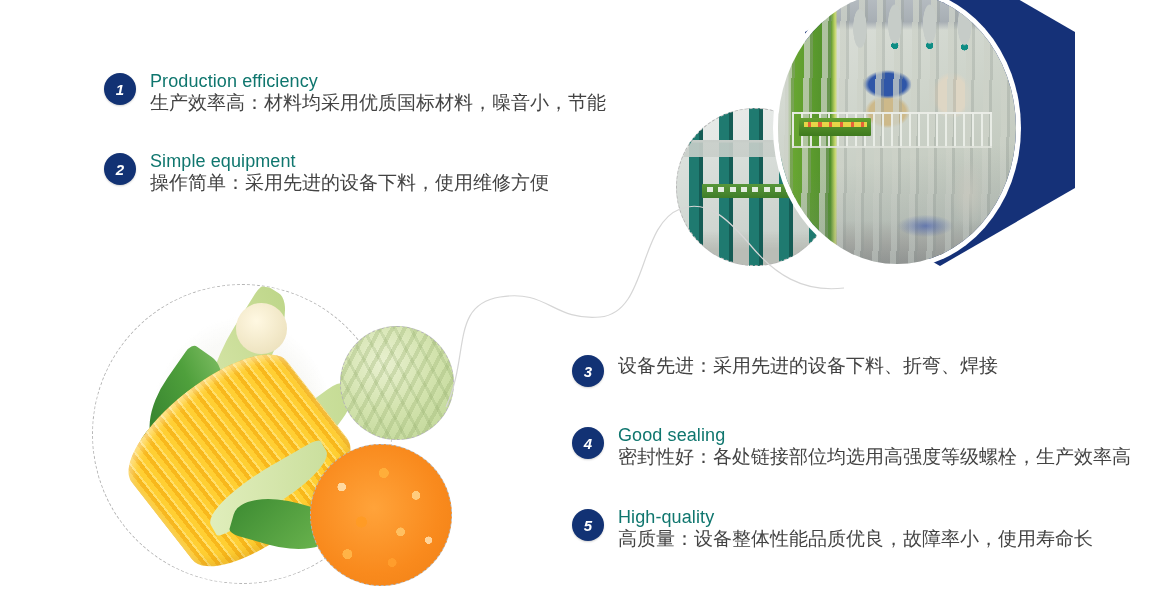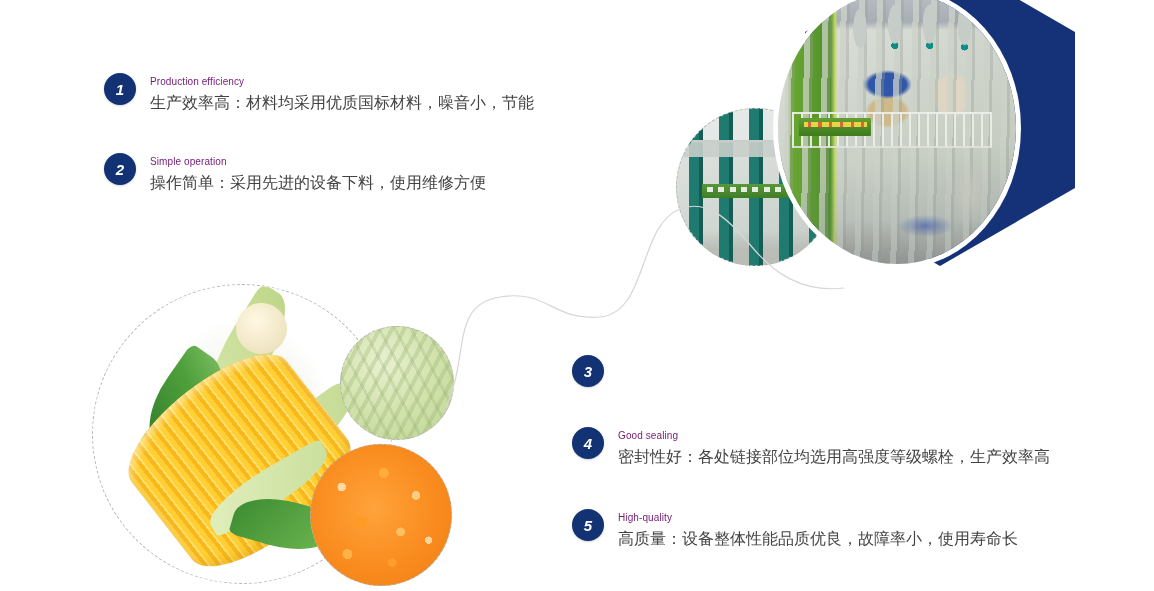--- a/index.html
+++ b/index.html
@@ -37,29 +37,29 @@
     justify-content: center;
     flex: 0 0 auto;
     margin-top: 1px;
     box-shadow: 0 1px 2px rgba(0,0,0,.18);
     letter-spacing: 0;
   }
   .feature-text {
     margin-left: 14px;
   }
   .feature-title {
-    color: #701a75;
-    font-size: 10px;
+    color: #0f766e;
+    font-size: 18px;
     line-height: 19px;
     white-space: nowrap;
     letter-spacing: .1px;
   }
   .feature-desc {
     color: #434343;
-    font-size: 16px;
+    font-size: 19px;
     line-height: 21px;
     white-space: nowrap;
     margin-top: 1px;
     font-family: "DejaVu Sans", "Liberation Sans", sans-serif;
   }
 
   
   .art { position: absolute; }
 
   
@@ -313,28 +313,29 @@
     <div class="badge">1</div>
     <div class="feature-text">
       <div class="feature-title">Production efficiency</div>
       <div class="feature-desc">生产效率高：材料均采用优质国标材料，噪音小，节能</div>
     </div>
   </div>
 
   <div class="feature" style="left:104px; top:152px;">
     <div class="badge">2</div>
     <div class="feature-text">
-      <div class="feature-title">Simple operation</div>
+      <div class="feature-title">Simple equipment</div>
       <div class="feature-desc">操作简单：采用先进的设备下料，使用维修方便</div>
     </div>
   </div>
 
   <div class="feature" style="left:572px; top:354px;">
     <div class="badge">3</div>
     <div class="feature-text">
+      <div class="feature-desc">设备先进：采用先进的设备下料、折弯、焊接</div>
     </div>
   </div>
 
   <div class="feature" style="left:572px; top:426px;">
     <div class="badge">4</div>
     <div class="feature-text">
       <div class="feature-title">Good sealing</div>
       <div class="feature-desc">密封性好：各处链接部位均选用高强度等级螺栓，生产效率高</div>
     </div>
   </div>

